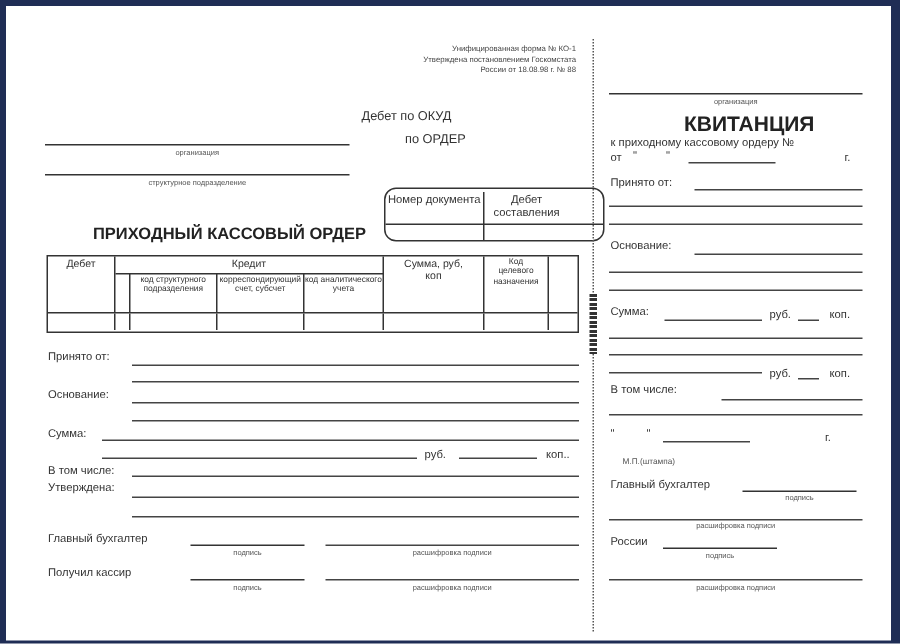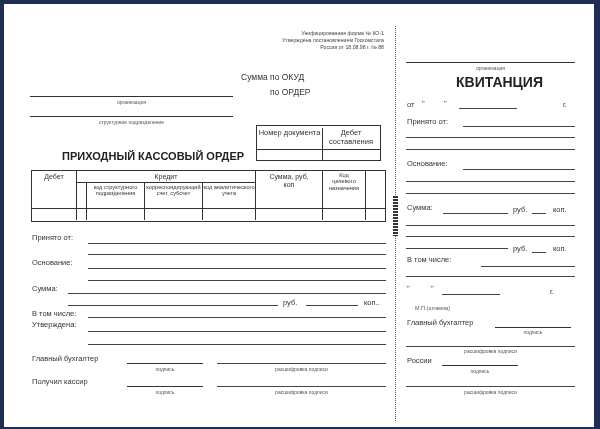--- a/index.html
+++ b/index.html
@@ -24,29 +24,29 @@
 <body>
 
 <div class="page">
 
   <div class="tiny" style="left:240px; top:26px; width:140px;">
     <div>Унифицированная форма № КО-1</div>
     <div>Утверждена постановлением Госкомстата</div>
     <div>России от 18.08.98 г. № 88</div>
   </div>
 
-  <div class="lbl" style="left:237px; top:68px;">Сумма по ОКУД</div>
+  <div class="lbl" style="left:237px; top:68px;">Дебет по ОКУД</div>
   <div class="lbl" style="left:266px; top:83px;">по ОРДЕР</div>
 
   <div class="line thick" style="left:26px; top:92px; width:203px;"></div>
   <div class="cap" style="left:26px; top:95px; width:203px;">организация</div>
   <div class="line thick" style="left:26px; top:112px; width:203px;"></div>
   <div class="cap" style="left:26px; top:115px; width:203px;">структурное подразделение</div>
 
-  <div class="box" style="left:252px; top:121px; width:125px; height:36px; border-width:1.5px;">
+  <div class="box" style="left:252px; top:121px; width:147px; height:36px; border-width:1.5px;border-radius:8px;">
     <div class="cell" style="left:0; top:2px; width:66px; height:22px; font-size:7.5px; line-height:9px; border-right:1px solid #333;">Номер документа</div>
     <div class="cell" style="left:66px; top:2px; width:56px; height:22px; font-size:7.5px; line-height:9px; border-right:none;">Дебет составления</div>
     <div class="hline" style="top:23px; border-top-width:1.5px;"></div>
     <div class="cell" style="left:0; top:24px; width:66px; height:10px;"></div>
     <div class="cell" style="left:66px; top:24px; width:56px; height:10px; border-right:none;"></div>
   </div>
 
   <div class="title" style="left:58px; top:146px;">ПРИХОДНЫЙ КАССОВЫЙ ОРДЕР</div>
 
   <div class="box" style="left:27px; top:166px; width:355px; height:52px; border-width:1.5px;">
@@ -100,20 +100,21 @@
   <div class="cap" style="left:123px; top:385px; width:76px;">подпись</div>
   <div class="line" style="left:213px; top:382px; width:169px;"></div>
   <div class="cap" style="left:213px; top:385px; width:169px;">расшифровка подписи</div>
 
   <div class="dotted"></div>
   <div class="cutmark"></div>
 
   <div class="line thick" style="left:402px; top:58px; width:169px;"></div>
   <div class="cap" style="left:402px; top:61px; width:169px;">организация</div>
   <div class="title" style="left:452px; top:70px; font-size:14px;">КВИТАНЦИЯ</div>
+  <div class="lbl-sm" style="left:403px; top:86px;">к приходному кассовому ордеру №</div>
   <div class="lbl-sm" style="left:403px; top:96px;">от</div>
   <div class="lbl-sm" style="left:418px; top:95px;">"</div>
   <div class="lbl-sm" style="left:440px; top:95px;">"</div>
   <div class="line" style="left:455px; top:104px; width:58px;"></div>
   <div class="lbl-sm" style="left:559px; top:96px;">г.</div>
 
   <div class="lbl-sm" style="left:403px; top:113px;">Принято от:</div>
   <div class="line" style="left:459px; top:122px; width:112px;"></div>
   <div class="line" style="left:402px; top:133px; width:169px;"></div>
   <div class="line" style="left:402px; top:145px; width:169px;"></div>

